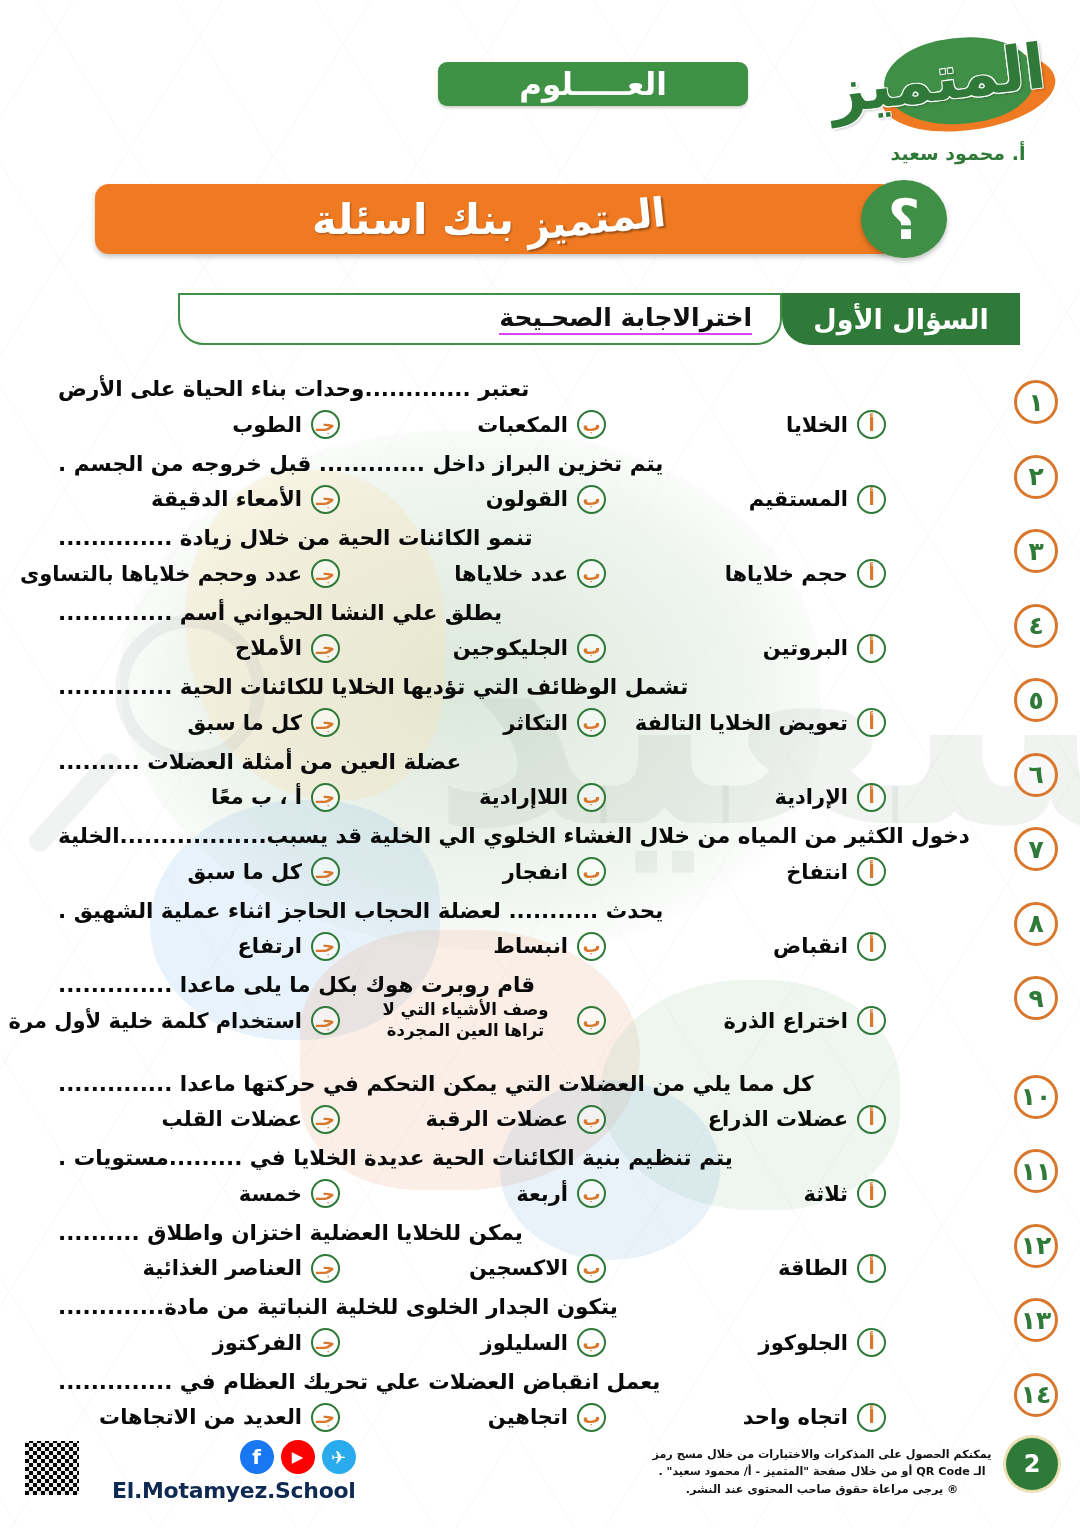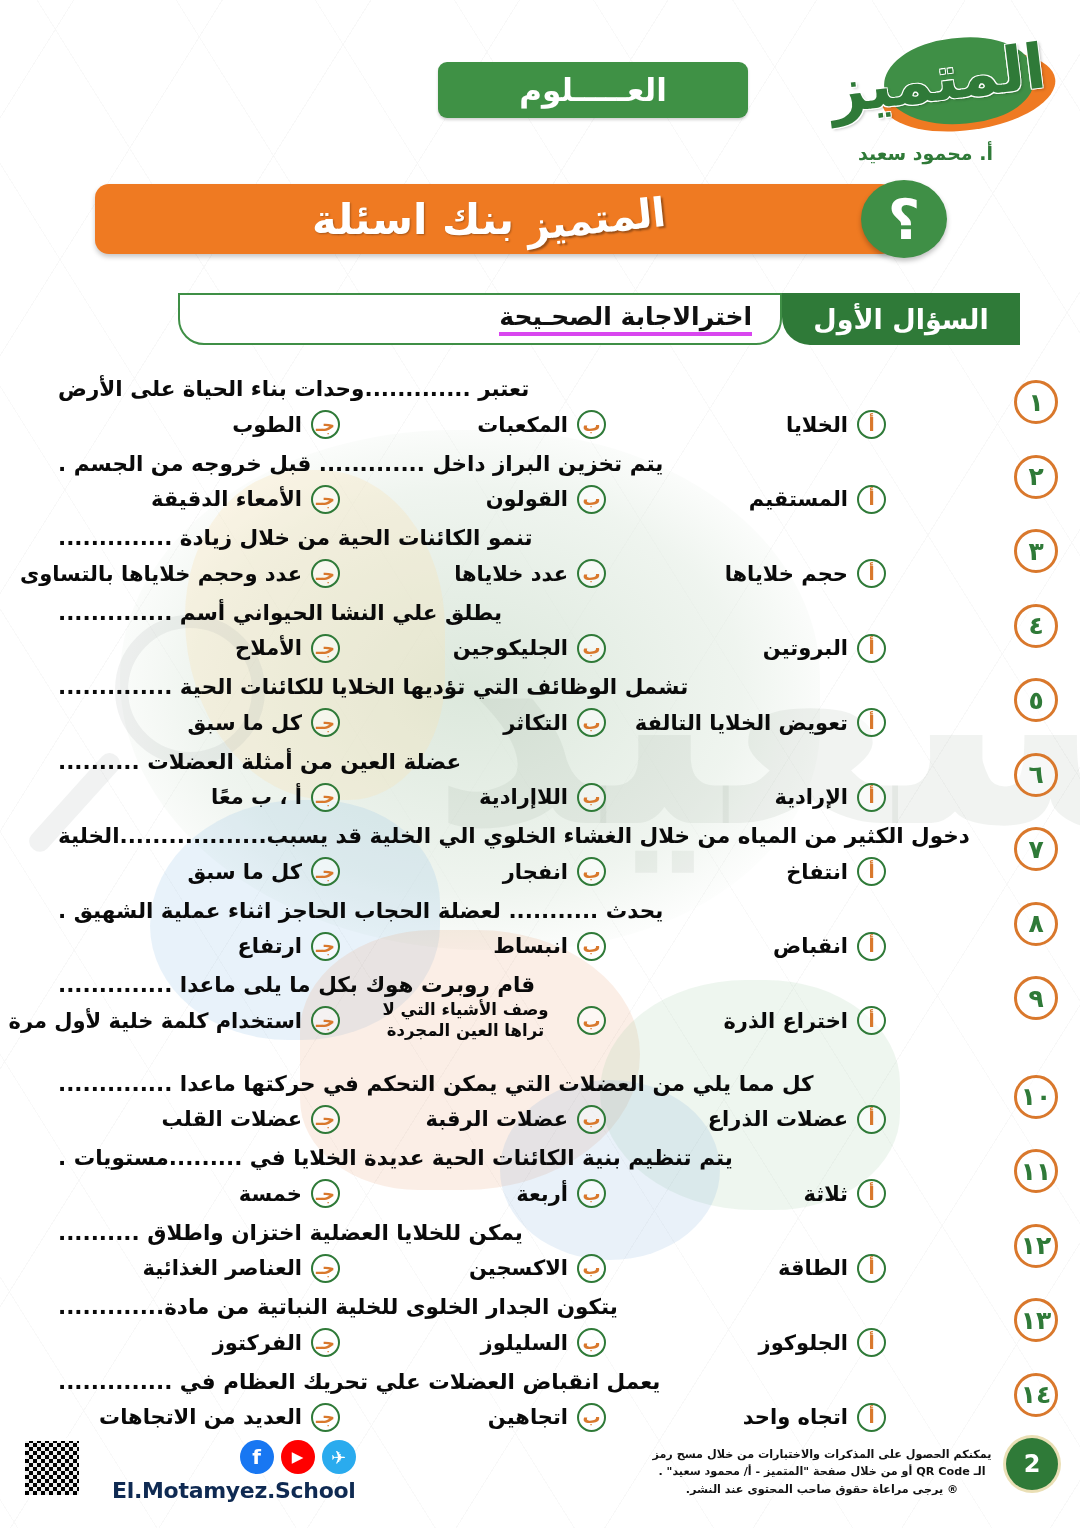--- a/index.html
+++ b/index.html
@@ -86,21 +86,21 @@
   }
   .subject-block {
     position: absolute;
     right: 332px;
     top: 44px;
     width: 310px;
   }
   .subject-bar {
     background: #3f9145;
     border-radius: 9px;
-    height: 56px;
+    height: 44px;
     display: flex;
     align-items: center;
     justify-content: center;
     color: #fff;
     font-size: 31px;
     font-weight: bold;
     letter-spacing: 2px;
     box-shadow: 0 2px 3px rgba(0,0,0,.18);
   }
   .grade-bar {
@@ -151,21 +151,21 @@
     text-shadow: 1px 1px 0 #fff, -1px 1px 0 #fff, 1px -1px 0 #fff, -1px -1px 0 #fff, 2px 2px 3px rgba(0,0,0,.22);
     transform: rotate(-7deg);
     line-height: 1.4;
     letter-spacing: -3px;
   }
   .logo-author {
     position: absolute;
     right: 6px;
     top: 116px;
     width: 200px;
-    text-align: left;
+    text-align: center;
     font-size: 19px;
     font-weight: bold;
     color: #2f7a38;
   }
 
   
   .banner {
     position: absolute;
     top: 180px;
     left: 95px;
@@ -246,21 +246,21 @@
     background: #fff;
     border: 2px solid #3f8f46;
     border-radius: 0 0 26px 26px;
     display: flex; align-items: center;
     padding-right: 28px;
   }
   .qhead-box-text {
     font-size: 25px;
     font-weight: bold;
     color: #111;
-    border-bottom: 4px solid #d946ef;
+    border-bottom: 2px solid #d946ef;
     padding-bottom: 1px;
   }
 
   
   .qlist {
     position: absolute;
     top: 372px;
     right: 18px;
     left: 18px;
   }

